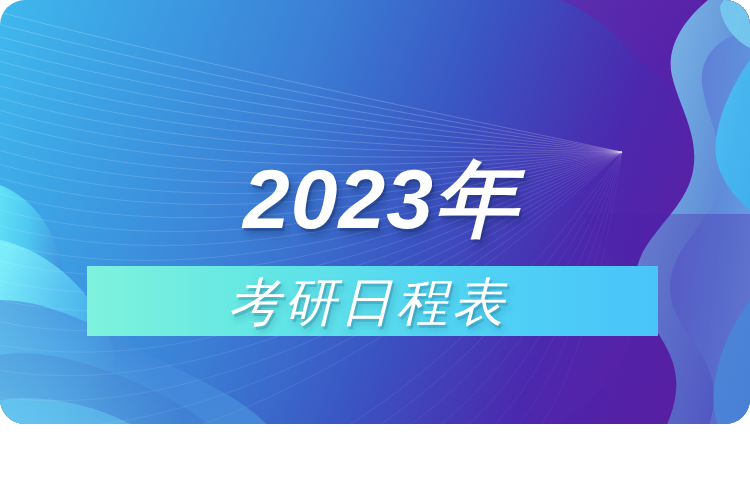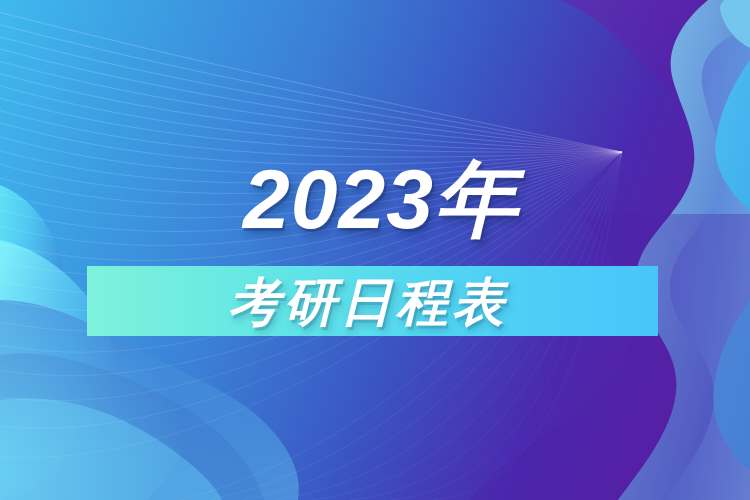--- a/index.html
+++ b/index.html
@@ -3,31 +3,32 @@
 <meta charset="utf-8">
 <style>
   html, body {
     margin: 0;
     padding: 0;
     background: #ffffff;
   }
   #banner-root {
     position: relative;
     width: 750px;
-    height: 500px;
+    height: 424px;
     overflow: hidden;
     font-family: "Liberation Sans", "DejaVu Sans", sans-serif;
     background: linear-gradient(110deg,
         #3fb9ee 0%,
         #3c9fe3 16%,
         #3b7fd6 36%,
         #3a55c2 55%,
         #4b28ae 74%,
         #5c1fa2 88%,
         #6a1f9d 100%);
+    border-radius: 25px;
   }
 
   
   .bg-layer {
     position: absolute;
     inset: 0;
     width: 750px;
     height: 500px;
     pointer-events: none;
   }
@@ -69,21 +70,21 @@
   .subtitle-text {
     position: absolute;
     left: 228px;
     top: 271px;
     width: 430px;
     height: 62px;
     display: flex;
     align-items: center;
     font-size: 52px;
     line-height: 1;
-    font-weight: bold;
+    font-weight: normal;
     font-style: italic;
     color: #ffffff;
     letter-spacing: 4px;
     white-space: nowrap;
     text-shadow:
         2px 3px 0 rgba(40, 120, 150, 0.30),
         3px 5px 7px rgba(20, 80, 120, 0.28);
   }
 </style>
 </head>

